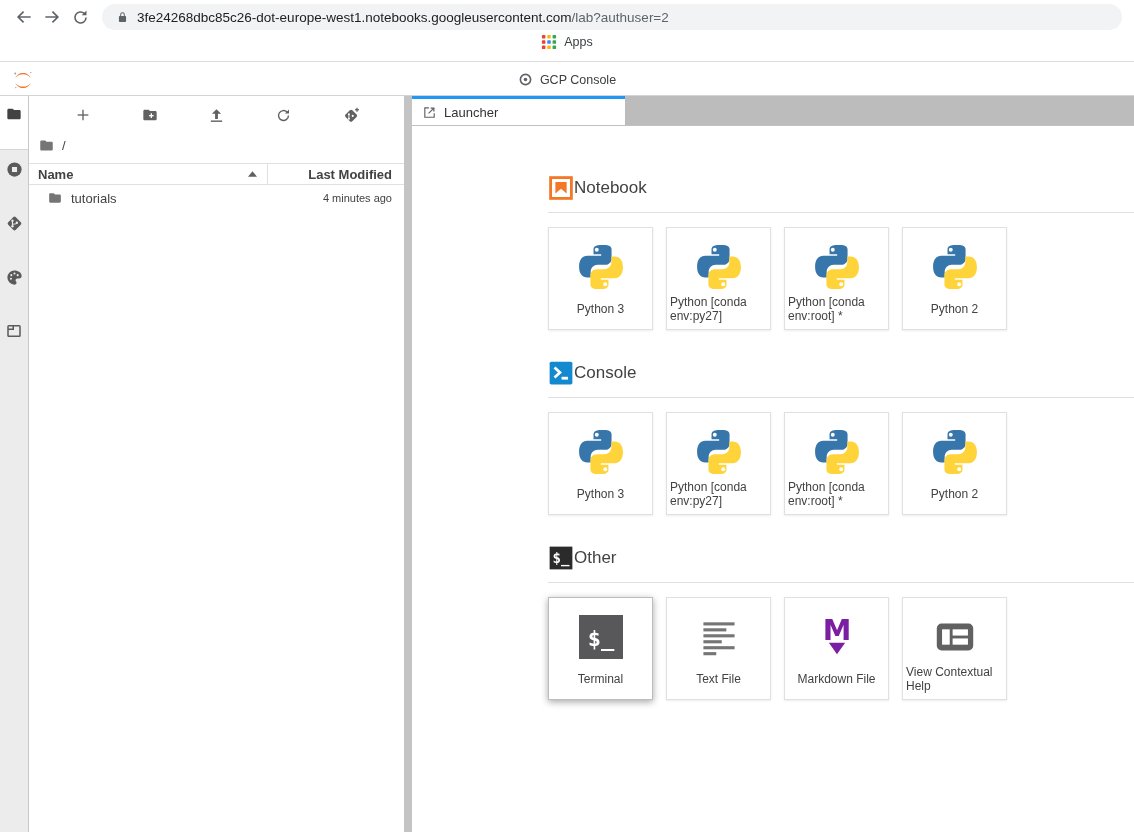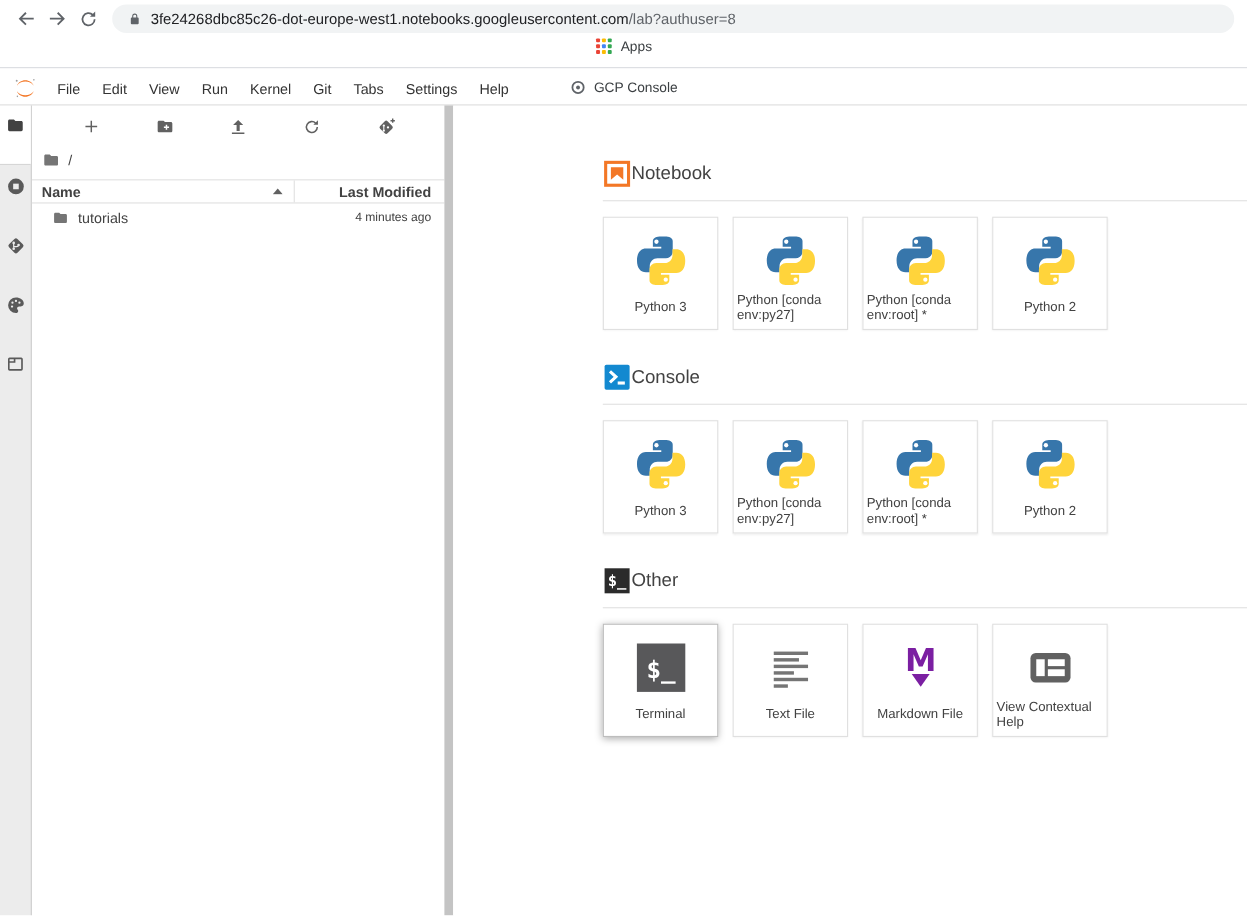--- a/index.html
+++ b/index.html
@@ -93,21 +93,21 @@
   <div class="nav-btn">
     <svg width="19" height="19" viewBox="0 0 24 24">
         <path fill="none" stroke="#5f6368" stroke-width="2" d="M19 12a7 7 0 1 1-2.05-4.95"></path>
         <path fill="#5f6368" d="M19.6 3.2v6h-6z"></path>
       </svg>
   </div>
   <div class="url-pill">
     <svg width="13" height="13" viewBox="0 0 24 24">
         <path fill="#5f6368" d="M12 2.5a4.3 4.3 0 0 0-4.3 4.3V9H7a1.6 1.6 0 0 0-1.6 1.6v8A1.6 1.6 0 0 0 7 20.2h10a1.6 1.6 0 0 0 1.6-1.6v-8A1.6 1.6 0 0 0 17 9h-.7V6.8A4.3 4.3 0 0 0 12 2.5zm-2.5 6.5V6.8a2.5 2.5 0 1 1 5 0V9z"></path>
       </svg>
-    <span class="url-text"><span>3fe24268dbc85c26-dot-europe-west1.notebooks.googleusercontent.com</span><span class="url-path">/lab?authuser=8</span></span>
+    <span class="url-text"><span>3fe24268dbc85c26-dot-europe-west1.notebooks.googleusercontent.com</span><span class="url-path">/lab?authuser=2</span></span>
   </div>
 </div>
 <div class="bookmarks-bar">
     <div class="bookmark">
       <span>
         <svg width="16" height="16" viewBox="0 0 18 18">
           <rect x="1" y="1" width="4" height="4" rx="1" fill="#EA4335"></rect>
           <rect x="7" y="1" width="4" height="4" rx="1" fill="#FBBC04"></rect>
           <rect x="13" y="1" width="4" height="4" rx="1" fill="#34A853"></rect>
           <rect x="1" y="7" width="4" height="4" rx="1" fill="#EA4335"></rect>
@@ -132,31 +132,20 @@
   </div>
 
 <div class="jp-menubar">
   <svg class="jp-logo" viewBox="0 0 24 24">
     <path fill="#F37726" d="M12 18.6c-3.2 0-6-1.4-7.6-3.7 1.1 2.9 4.1 5 7.6 5s6.5-2.1 7.6-5c-1.6 2.3-4.4 3.7-7.6 3.7z"></path>
     <path fill="#F37726" d="M12 6.2c3.2 0 6 1.4 7.6 3.7-1.1-2.9-4.1-5-7.6-5s-6.5 2.1-7.6 5C6 7.6 8.8 6.2 12 6.2z"></path>
     <circle cx="4.2" cy="5.5" r="0.9" fill="#9e9e9e"></circle>
       <circle cx="19.8" cy="4.6" r="0.7" fill="#9e9e9e"></circle>
       <circle cx="4.8" cy="19.6" r="0.7" fill="#9e9e9e"></circle>
   </svg>
-  <div id="menu-items" style="display:flex;">
-      <div class="menu-item">File</div>
-      <div class="menu-item">Edit</div>
-      <div class="menu-item">View</div>
-      <div class="menu-item">Run</div>
-      <div class="menu-item">Kernel</div>
-      <div class="menu-item">Git</div>
-      <div class="menu-item">Tabs</div>
-      <div class="menu-item">Settings</div>
-      <div class="menu-item">Help</div>
-    </div>
 </div>
 
 <div class="jp-body">
   <div class="side-strip" id="side-strip">
       <div class="side-tab active">
         <span>
           <svg width="18" height="16" viewBox="0 0 24 24">
             <path fill="#424242" d="M10 4H4c-1.1 0-2 .9-2 2v12c0 1.1.9 2 2 2h16c1.1 0 2-.9 2-2V8c0-1.1-.9-2-2-2h-8l-2-2z"></path>
           </svg>
         </span>
@@ -276,20 +265,30 @@
             <span>tutorials</span>
           </div>
           <div class="fb-row-mod">4 minutes ago</div>
         </div>
       </div>
   </div>
 
   <div class="splitter"></div>
 
   <div class="main-dock">
+    <div class="tab-bar">
+      <div class="dock-tab">
+        <svg width="15" height="15" viewBox="0 0 24 24">
+          <path fill="none" stroke="#5f5f5f" stroke-width="1.8" d="M19.5 13v6.5h-15v-15H11"></path>
+          <path fill="none" stroke="#5f5f5f" stroke-width="1.8" d="M10.5 13.5L19 5"></path>
+          <path fill="#5f5f5f" d="M13.8 4h6.2v6.2h-2V6h-4.2z"></path>
+        </svg>
+        <span class="dock-tab-label">Launcher</span>
+      </div>
+    </div>
     <div class="launcher" id="launcher">
         <div class="lc-section-header">
           <span>
             <svg width="26" height="26" viewBox="0 0 24 24">
               <rect x="2.4" y="2.4" width="19.2" height="19.2" fill="#fff" stroke="#F37726" stroke-width="2.6"></rect>
               <path fill="#F37726" d="M6.8 6.5h10.4V17l-5.2-4.4L6.8 17z"></path>
             </svg>
           </span>
           <span class="lc-section-title">Notebook</span>
         </div>

